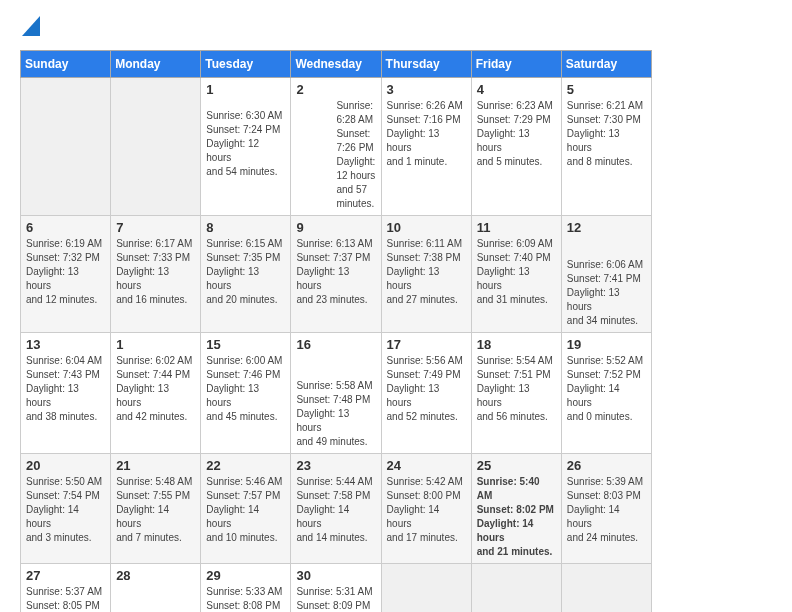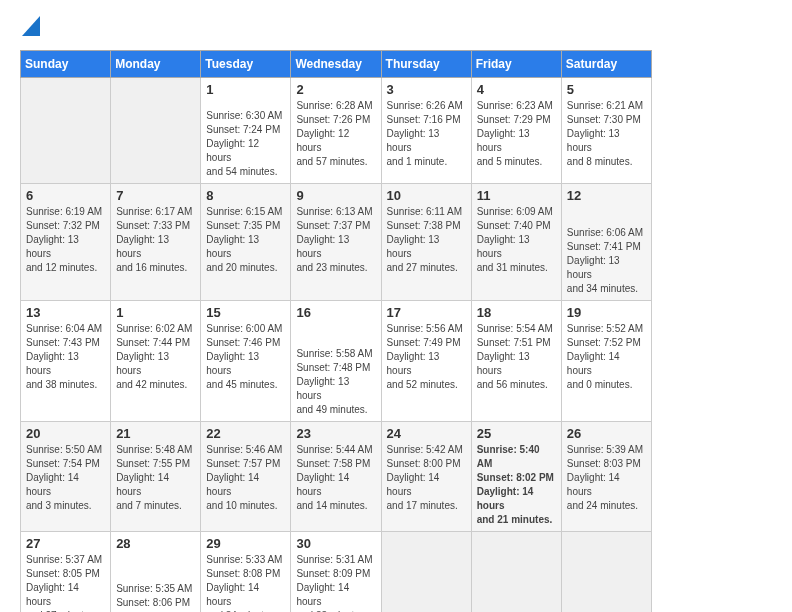--- a/index.html
+++ b/index.html
@@ -140,21 +140,21 @@
           <td class="empty"></td>
           <td>
             <span class="day-number">1</span>
             <div class="day-info" style="white-space: pre-line; margin-top: 12px;">Sunrise: 6:30 AM
 Sunset: 7:24 PM
 Daylight: 12 hours
 and 54 minutes.</div>
           </td>
           <td>
             <span class="day-number">2</span>
-            <div class="day-info" style="white-space: pre-line;">Sunrise: 6:28 AM
+            <div class="day-info" style="white-space: pre-line; margin-left: 40px;">Sunrise: 6:28 AM
 Sunset: 7:26 PM
 Daylight: 12 hours
 and 57 minutes.</div>
           </td>
           <td>
             <span class="day-number">3</span>
             <div class="day-info" style="white-space: pre-line;">Sunrise: 6:26 AM
 Sunset: 7:16 PM
 Daylight: 13 hours
 and 1 minute.</div>

